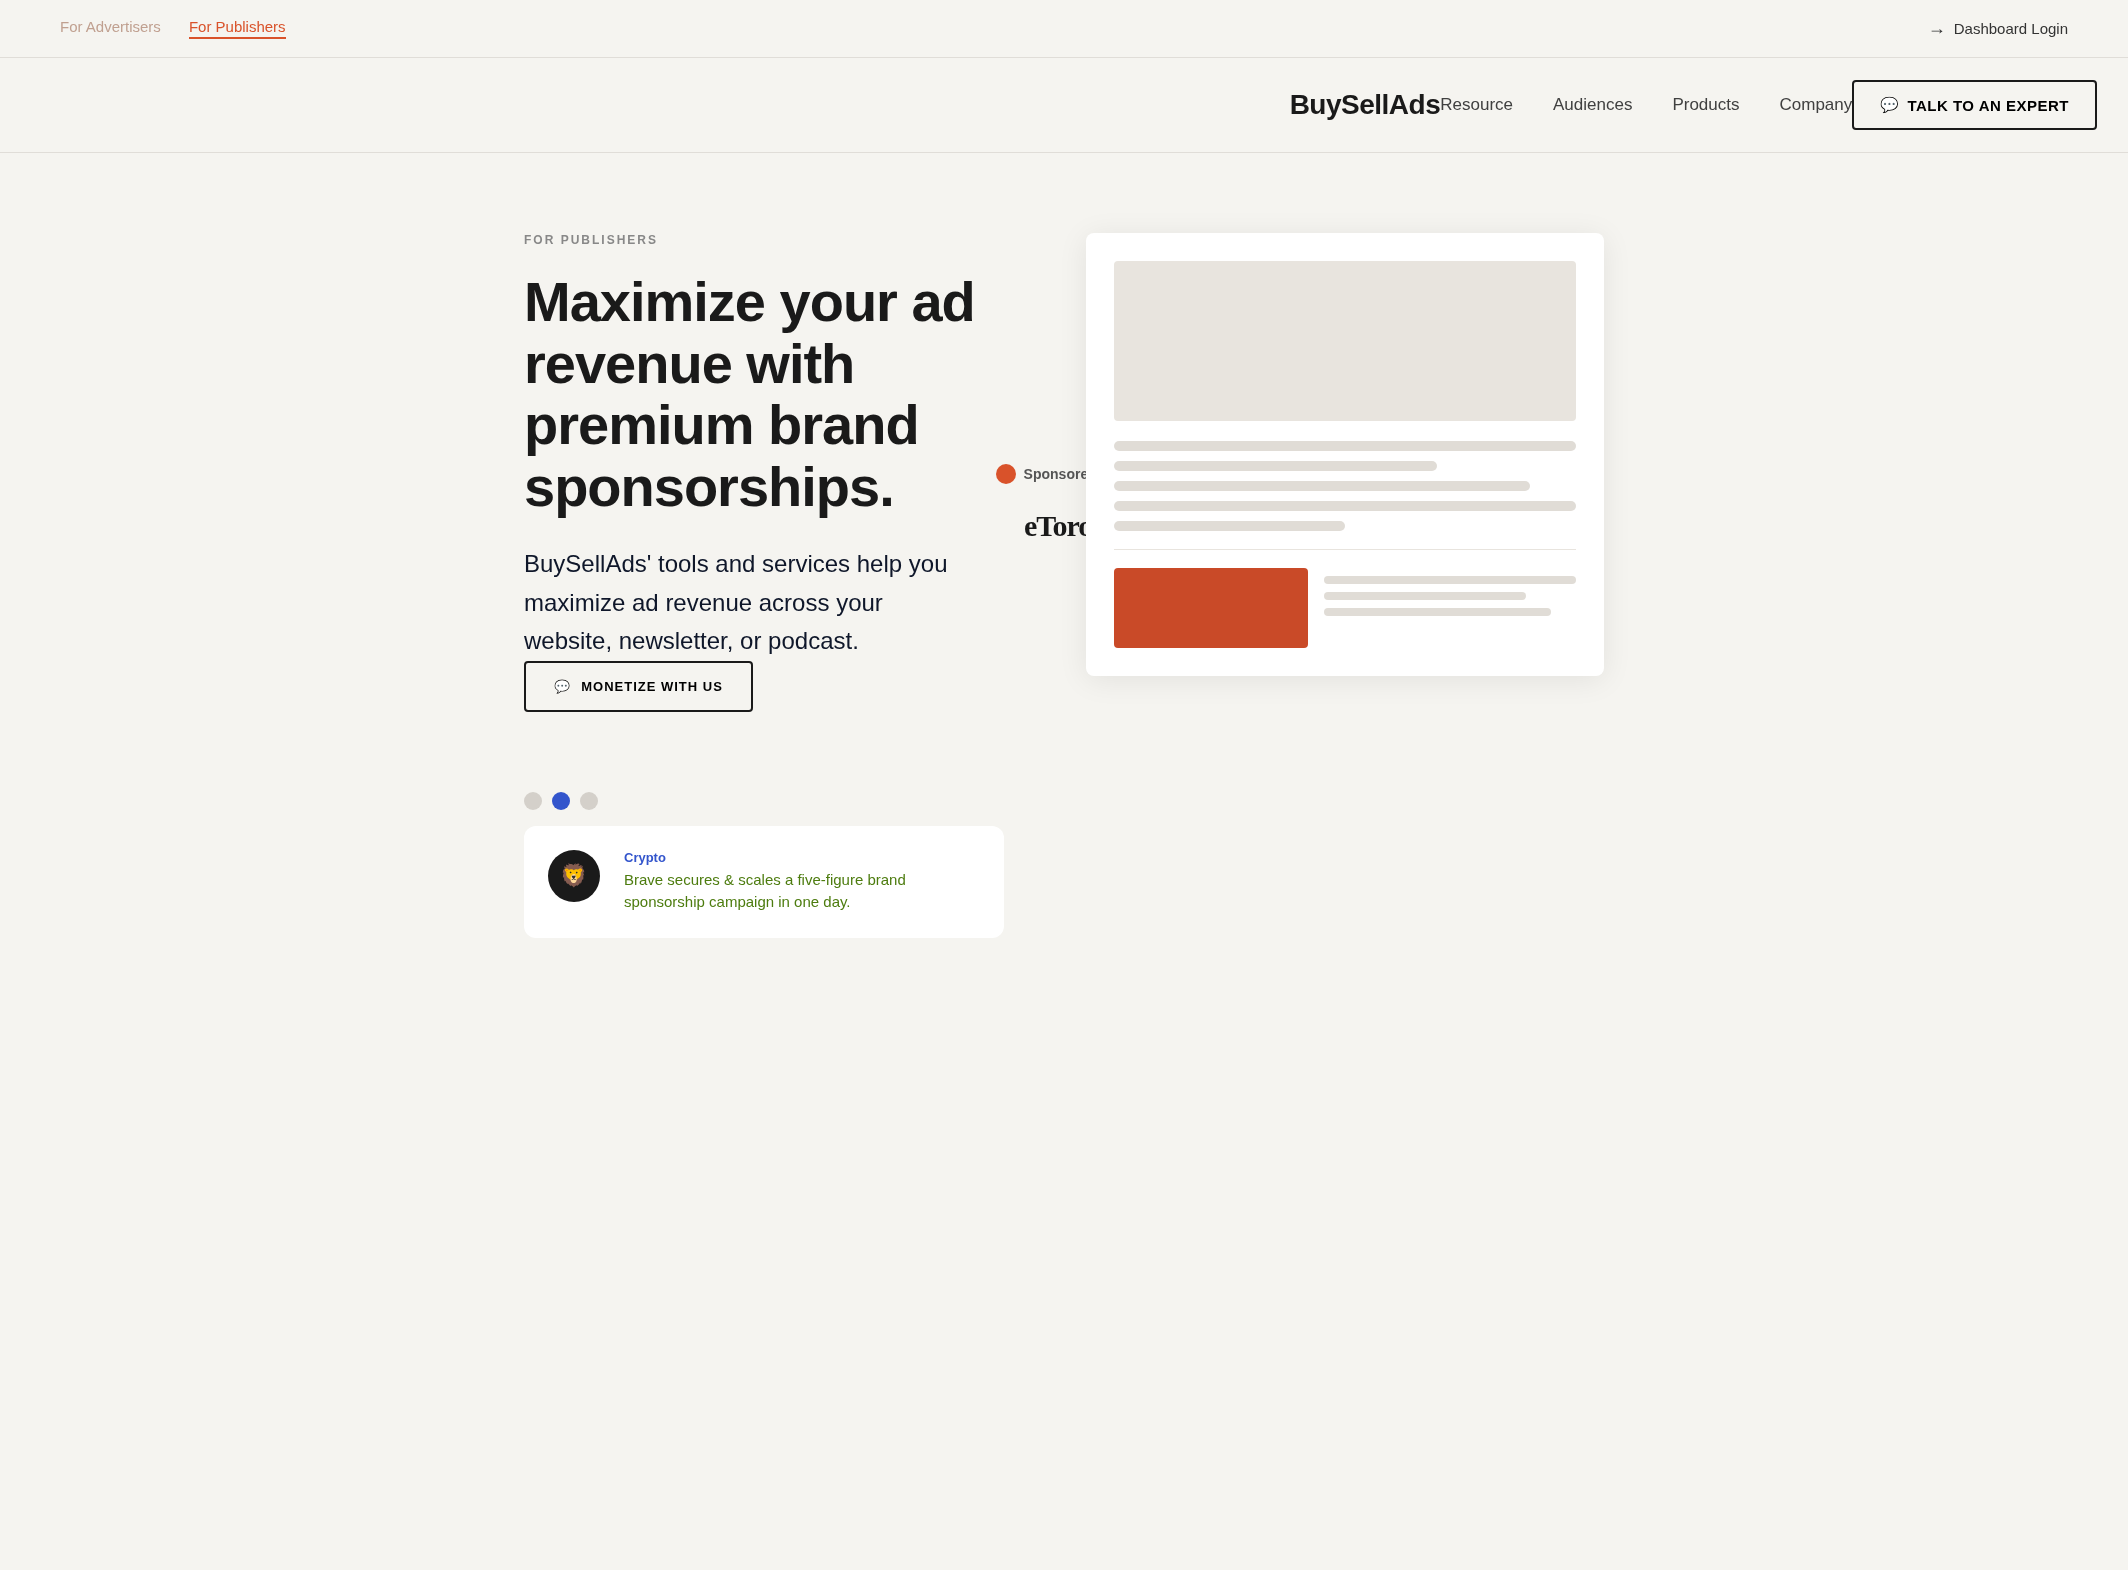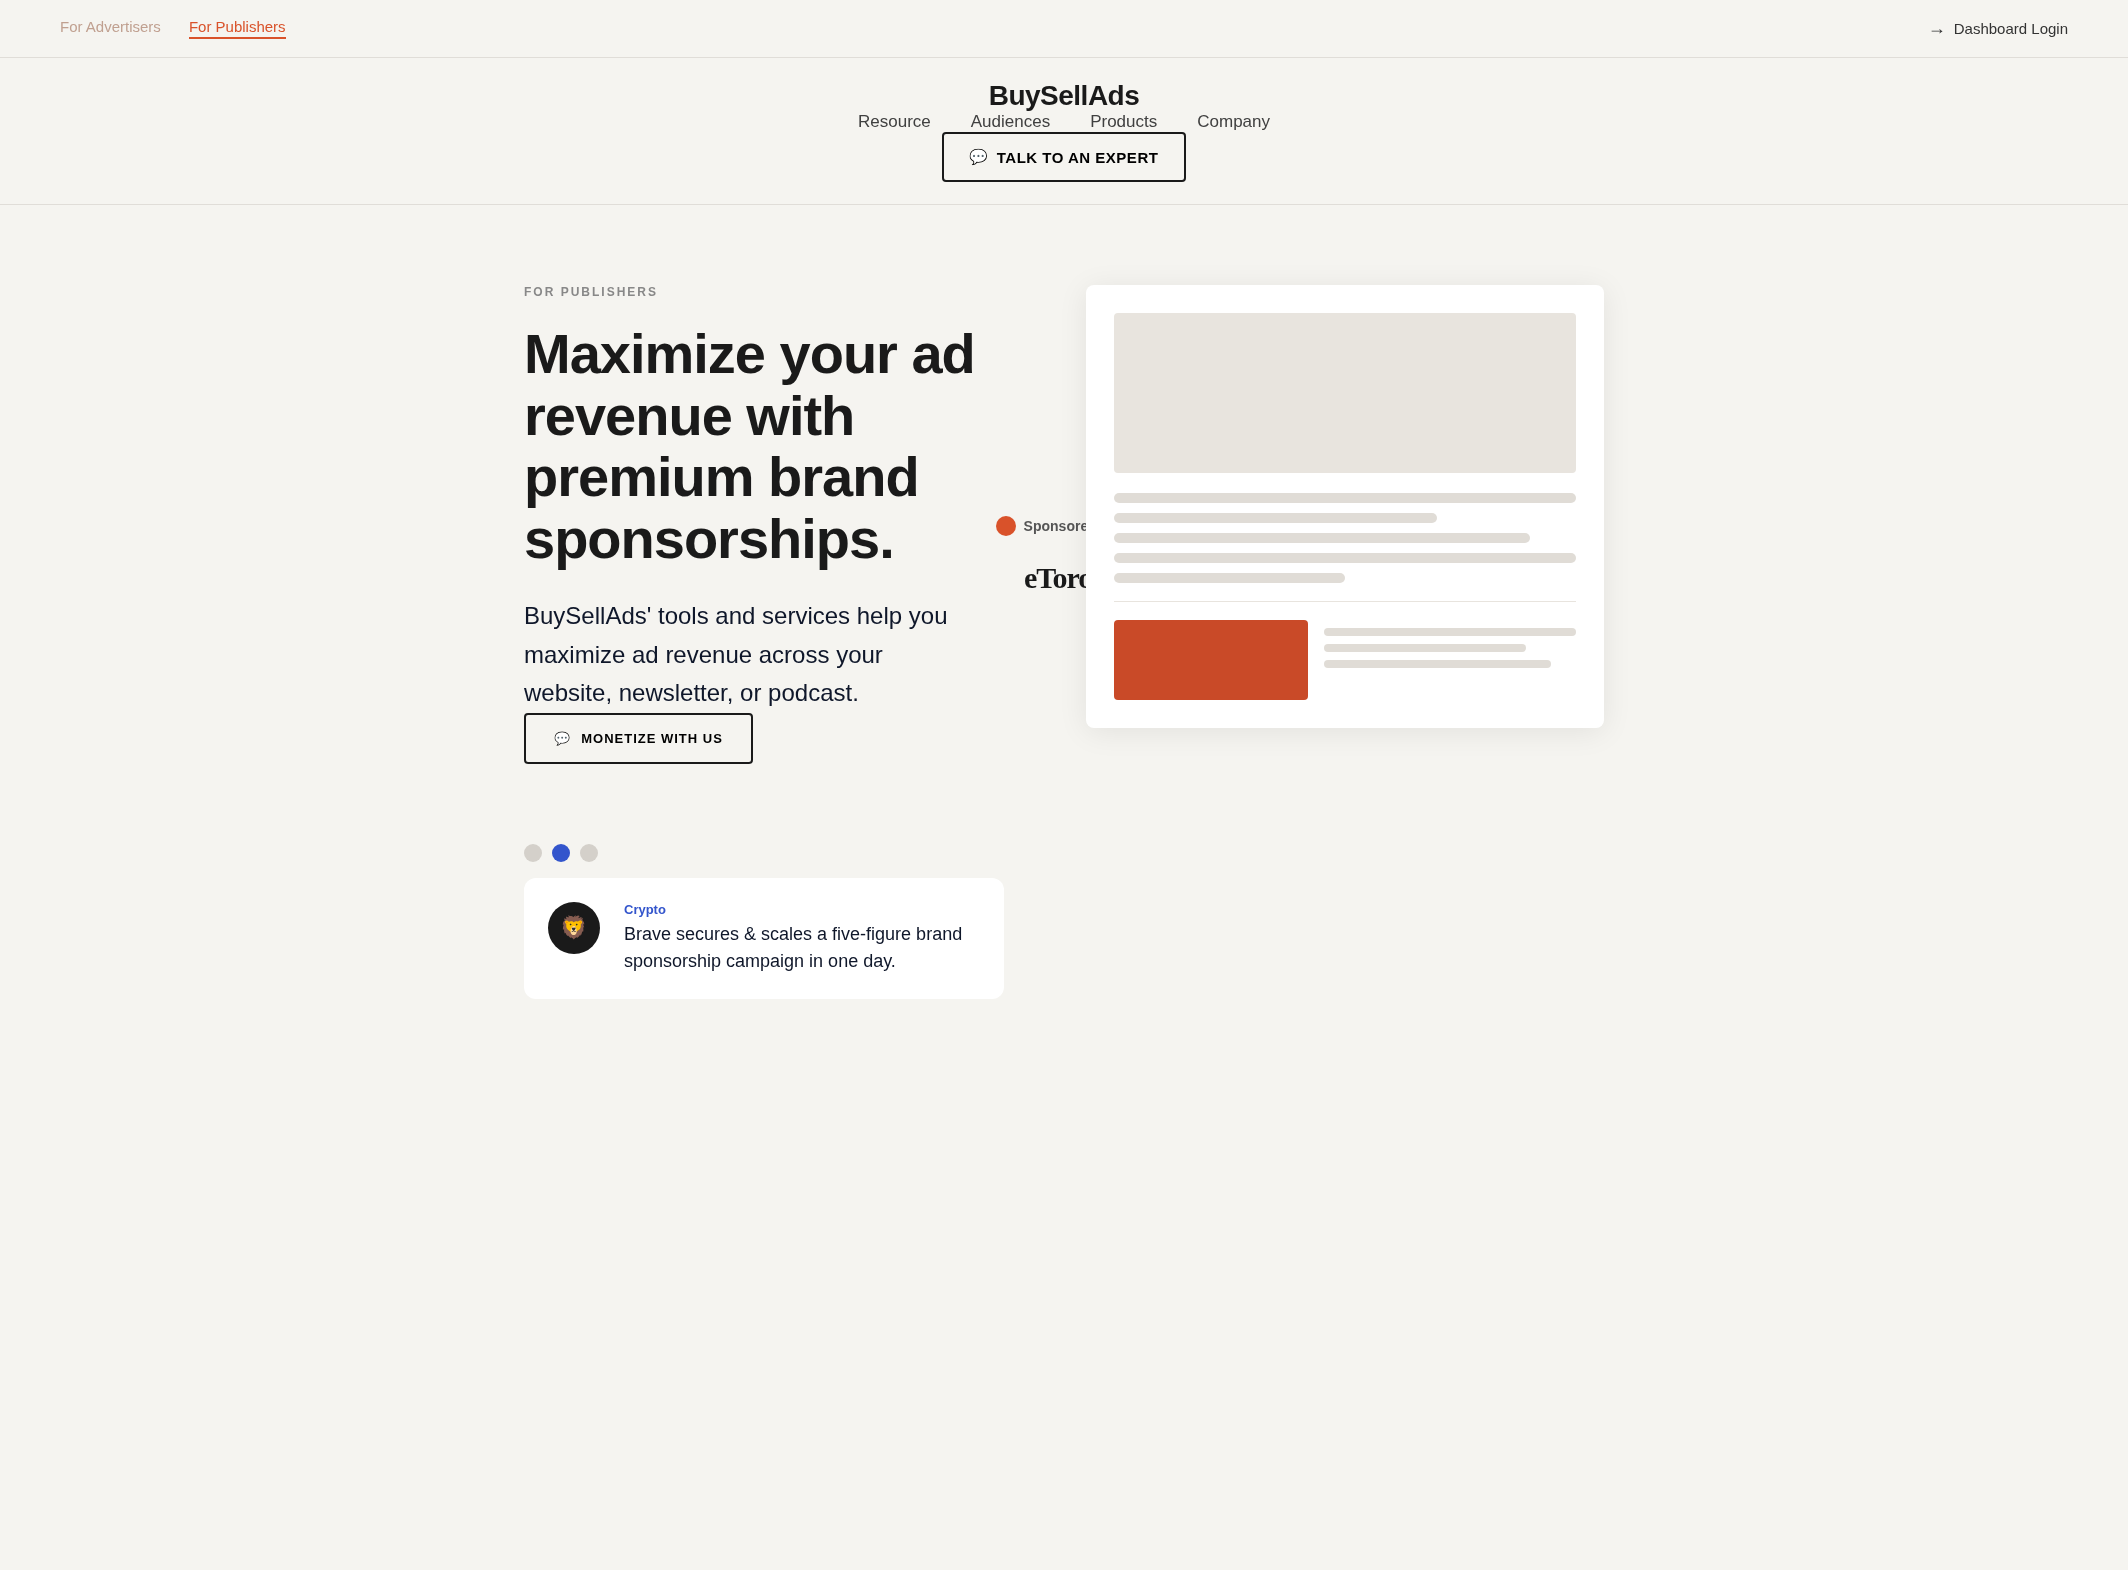--- a/index.html
+++ b/index.html
@@ -55,24 +55,23 @@
 
     .login-arrow {
       font-size: 18px;
     }
 
     
     .main-nav {
       display: flex;
       justify-content: flex-end;
       align-items: center;
-      padding: 22px 60px;
+      padding: 22px 31px;
       background-color: #f5f4f0;
       border-bottom: 1px solid #e0ddd8;
-      flex-direction: column;
     }
 
     .logo {
       font-size: 28px;
       font-weight: 900;
       color: #1a1a1a;
       letter-spacing: -0.5px;
       text-decoration: none;
     }
 
@@ -340,22 +339,22 @@
 
     .testimonial-category {
       font-size: 13px;
       font-weight: 700;
       color: #3355cc;
       margin-bottom: 4px;
       text-transform: capitalize;
     }
 
     .testimonial-text {
-      font-size: 18px;
-      color: #0f172a;
+      font-size: 15px;
+      color: #4d7c0f;
       line-height: 1.5;
     }
   </style>
 </head>
 <body>
 
 <div class="top-bar">
   <div class="top-bar-left">
     <a class="top-bar-link">For Advertisers</a>
     <a class="top-bar-link active">For Publishers</a>

